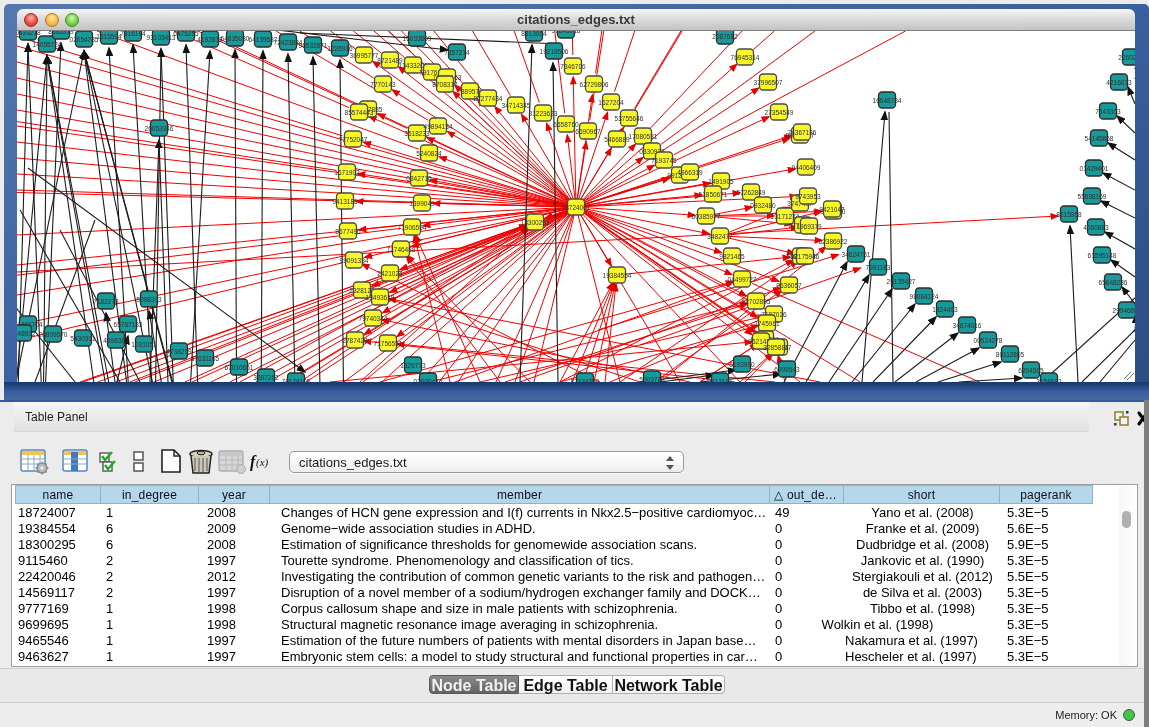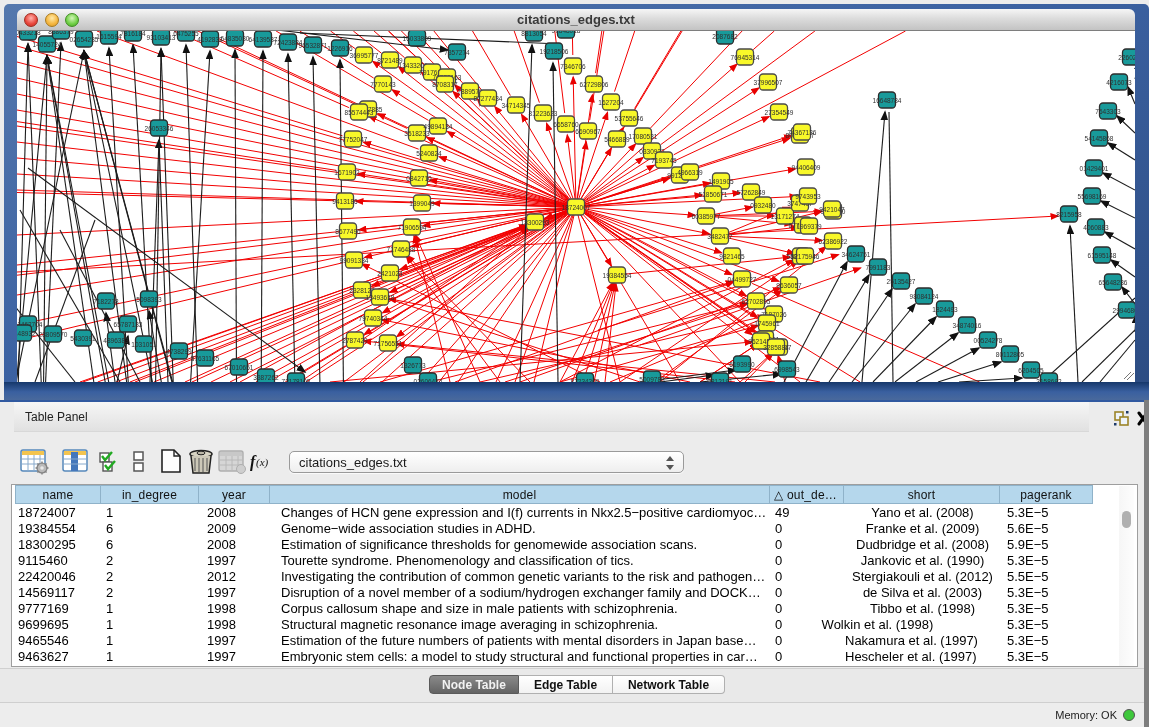--- a/index.html
+++ b/index.html
@@ -34,21 +34,21 @@
 .hcell {position:absolute;top:485px;height:19px;background:#b5d7ec;letter-spacing:.2px;
   border-right:1px solid #8fb2c9;border-top:1px solid #8fb2c9;
   border-bottom:1px solid #8fb2c9;font-size:12px;color:#111;text-align:center;
   line-height:19px;overflow:hidden}
 .cell {position:absolute;font-size:13px;color:#000;height:16px;line-height:16px}
 #vscroll {left:1119px;top:486px;width:15px;height:180px;
   background:linear-gradient(to right,#f6f6f6,#fdfdfd)}
 #vthumb {left:1122px;top:511px;width:9px;height:17px;background:#b0b0b0;border-radius:5px}
 #tabstrip {left:0;top:668px;width:1149px;height:34px;background:#e9e9e9;
   border-top:1px solid #d0d0d0}
-.tab {position:absolute;top:675px;height:19px;font-size:12px;font-weight:bold;
+.tab {position:absolute;top:675px;height:19px;font-size:16px;font-weight:bold;
   text-align:center;line-height:19px}
 #status {left:0;top:702px;width:1149px;height:25px;background:#ededed;
   border-top:1px solid #cfcfcf}
 #status .t {position:absolute;right:32px;top:6px;font-size:11px;color:#222}
 #memdot {position:absolute;right:14px;top:6px;width:12px;height:12px;
   border-radius:50%;background:#3ec83c;border:1px solid #555}
 #redge {left:1144px;top:400px;width:5px;height:327px;background:#7e7e7e}
 </style></head><body>
 <div class="abs" id="frame"></div>
 <div class="abs" id="framebot"></div>
@@ -682,21 +682,21 @@
 <svg class="abs" style="right:8px;top:3px" width="10" height="16" xmlns="http://www.w3.org/2000/svg">
 <path d="M5,1 L9,6 L1,6 z" fill="#555"></path>
         <path d="M5,15 L9,10 L1,10 z" fill="#555"></path>
       </svg>
 </div>
 </div>
 <div class="abs" id="tablebox"></div>
 <div class="hcell" style="left:15px;width:86px;border-left:1px solid #8fb2c9">name</div>
 <div class="hcell" style="left:101px;width:98px">in_degree</div>
 <div class="hcell" style="left:199px;width:71px">year</div>
-<div class="hcell" style="left:270px;width:500px">model</div>
+<div class="hcell" style="left:270px;width:500px">member</div>
 <div class="hcell" style="left:770px;width:74px;text-align:left;padding-left:4px">△ out_de…</div>
 <div class="hcell" style="left:844px;width:156px">short</div>
 <div class="hcell" style="left:1000px;width:93px">pagerank</div>
 <div class="cell" style="left:18px;top:505px;width:82px">18724007</div>
 <div class="cell" style="left:106px;top:505px">1</div>
 <div class="cell" style="left:207px;top:505px">2008</div>
 <div class="cell" style="left:281px;top:505px;width:488px;overflow:hidden;white-space:nowrap">Changes of HCN gene expression and I(f) currents in Nkx2.5−positive cardiomyoc…</div>
 <div class="cell" style="left:775px;top:505px">49</div>
 <div class="cell" style="left:845px;top:505px;width:155px;text-align:center">Yano et al. (2008)</div>
 <div class="cell" style="left:1007px;top:505px">5.3E−5</div>

